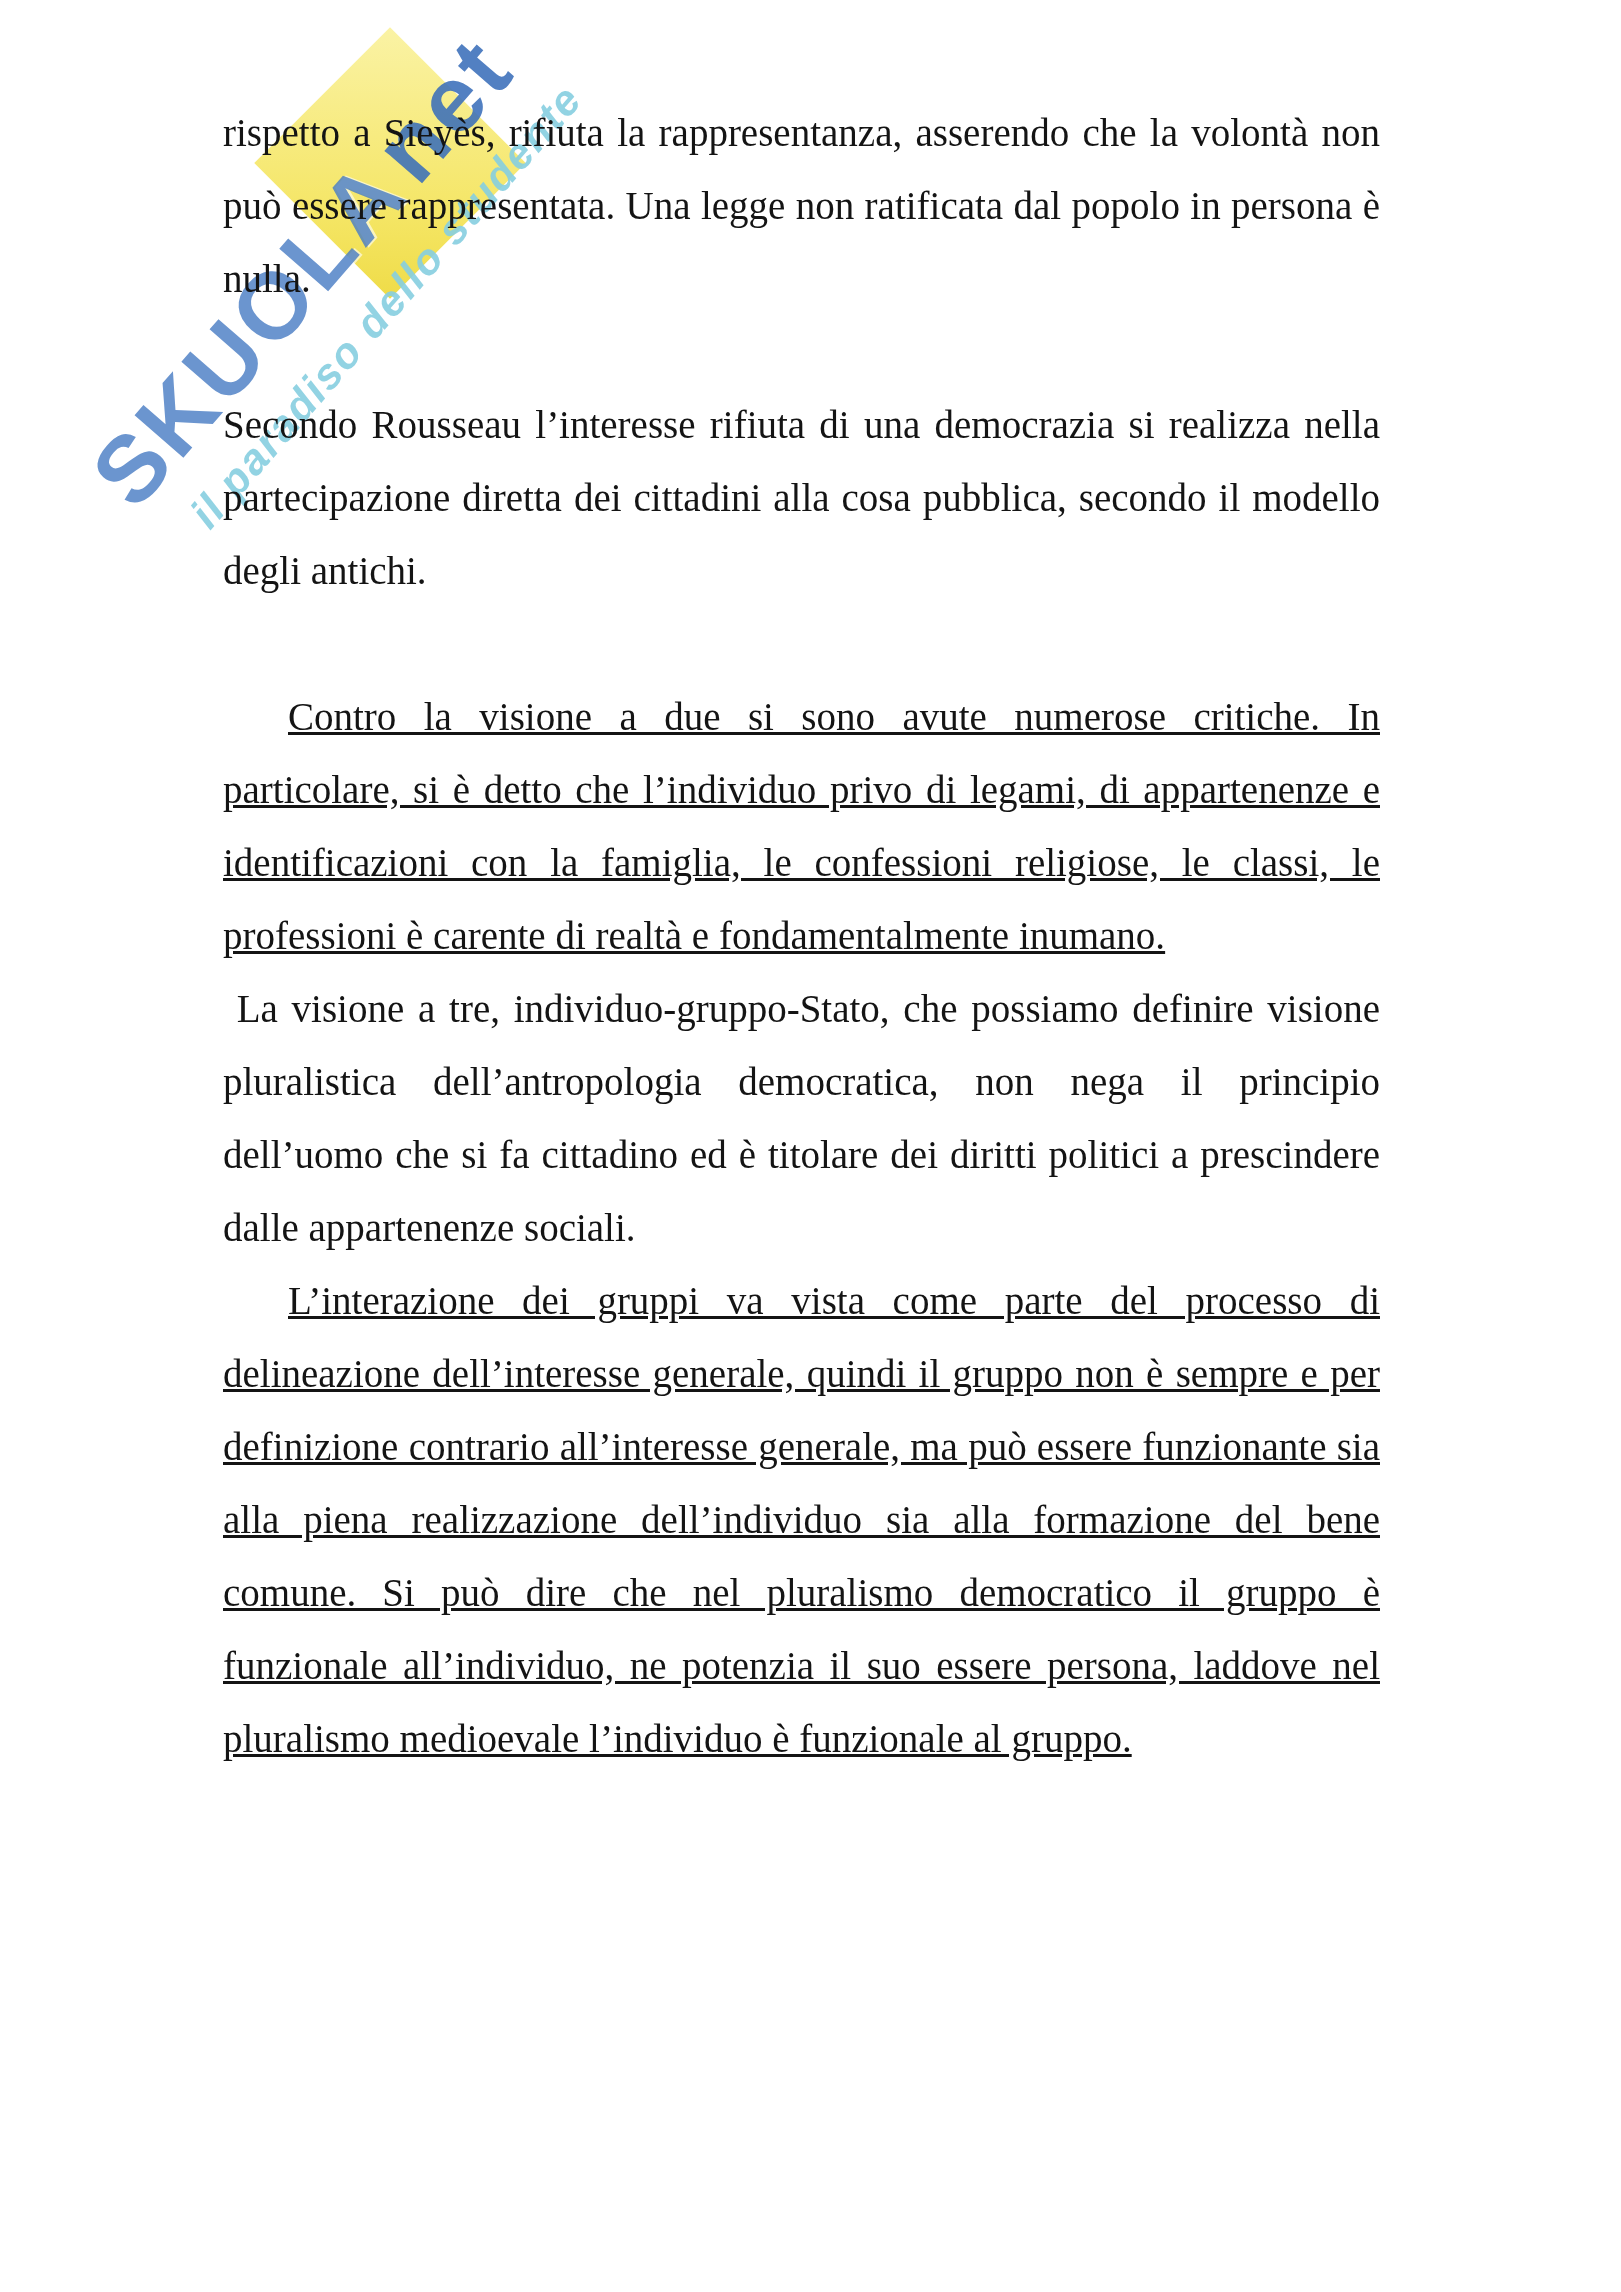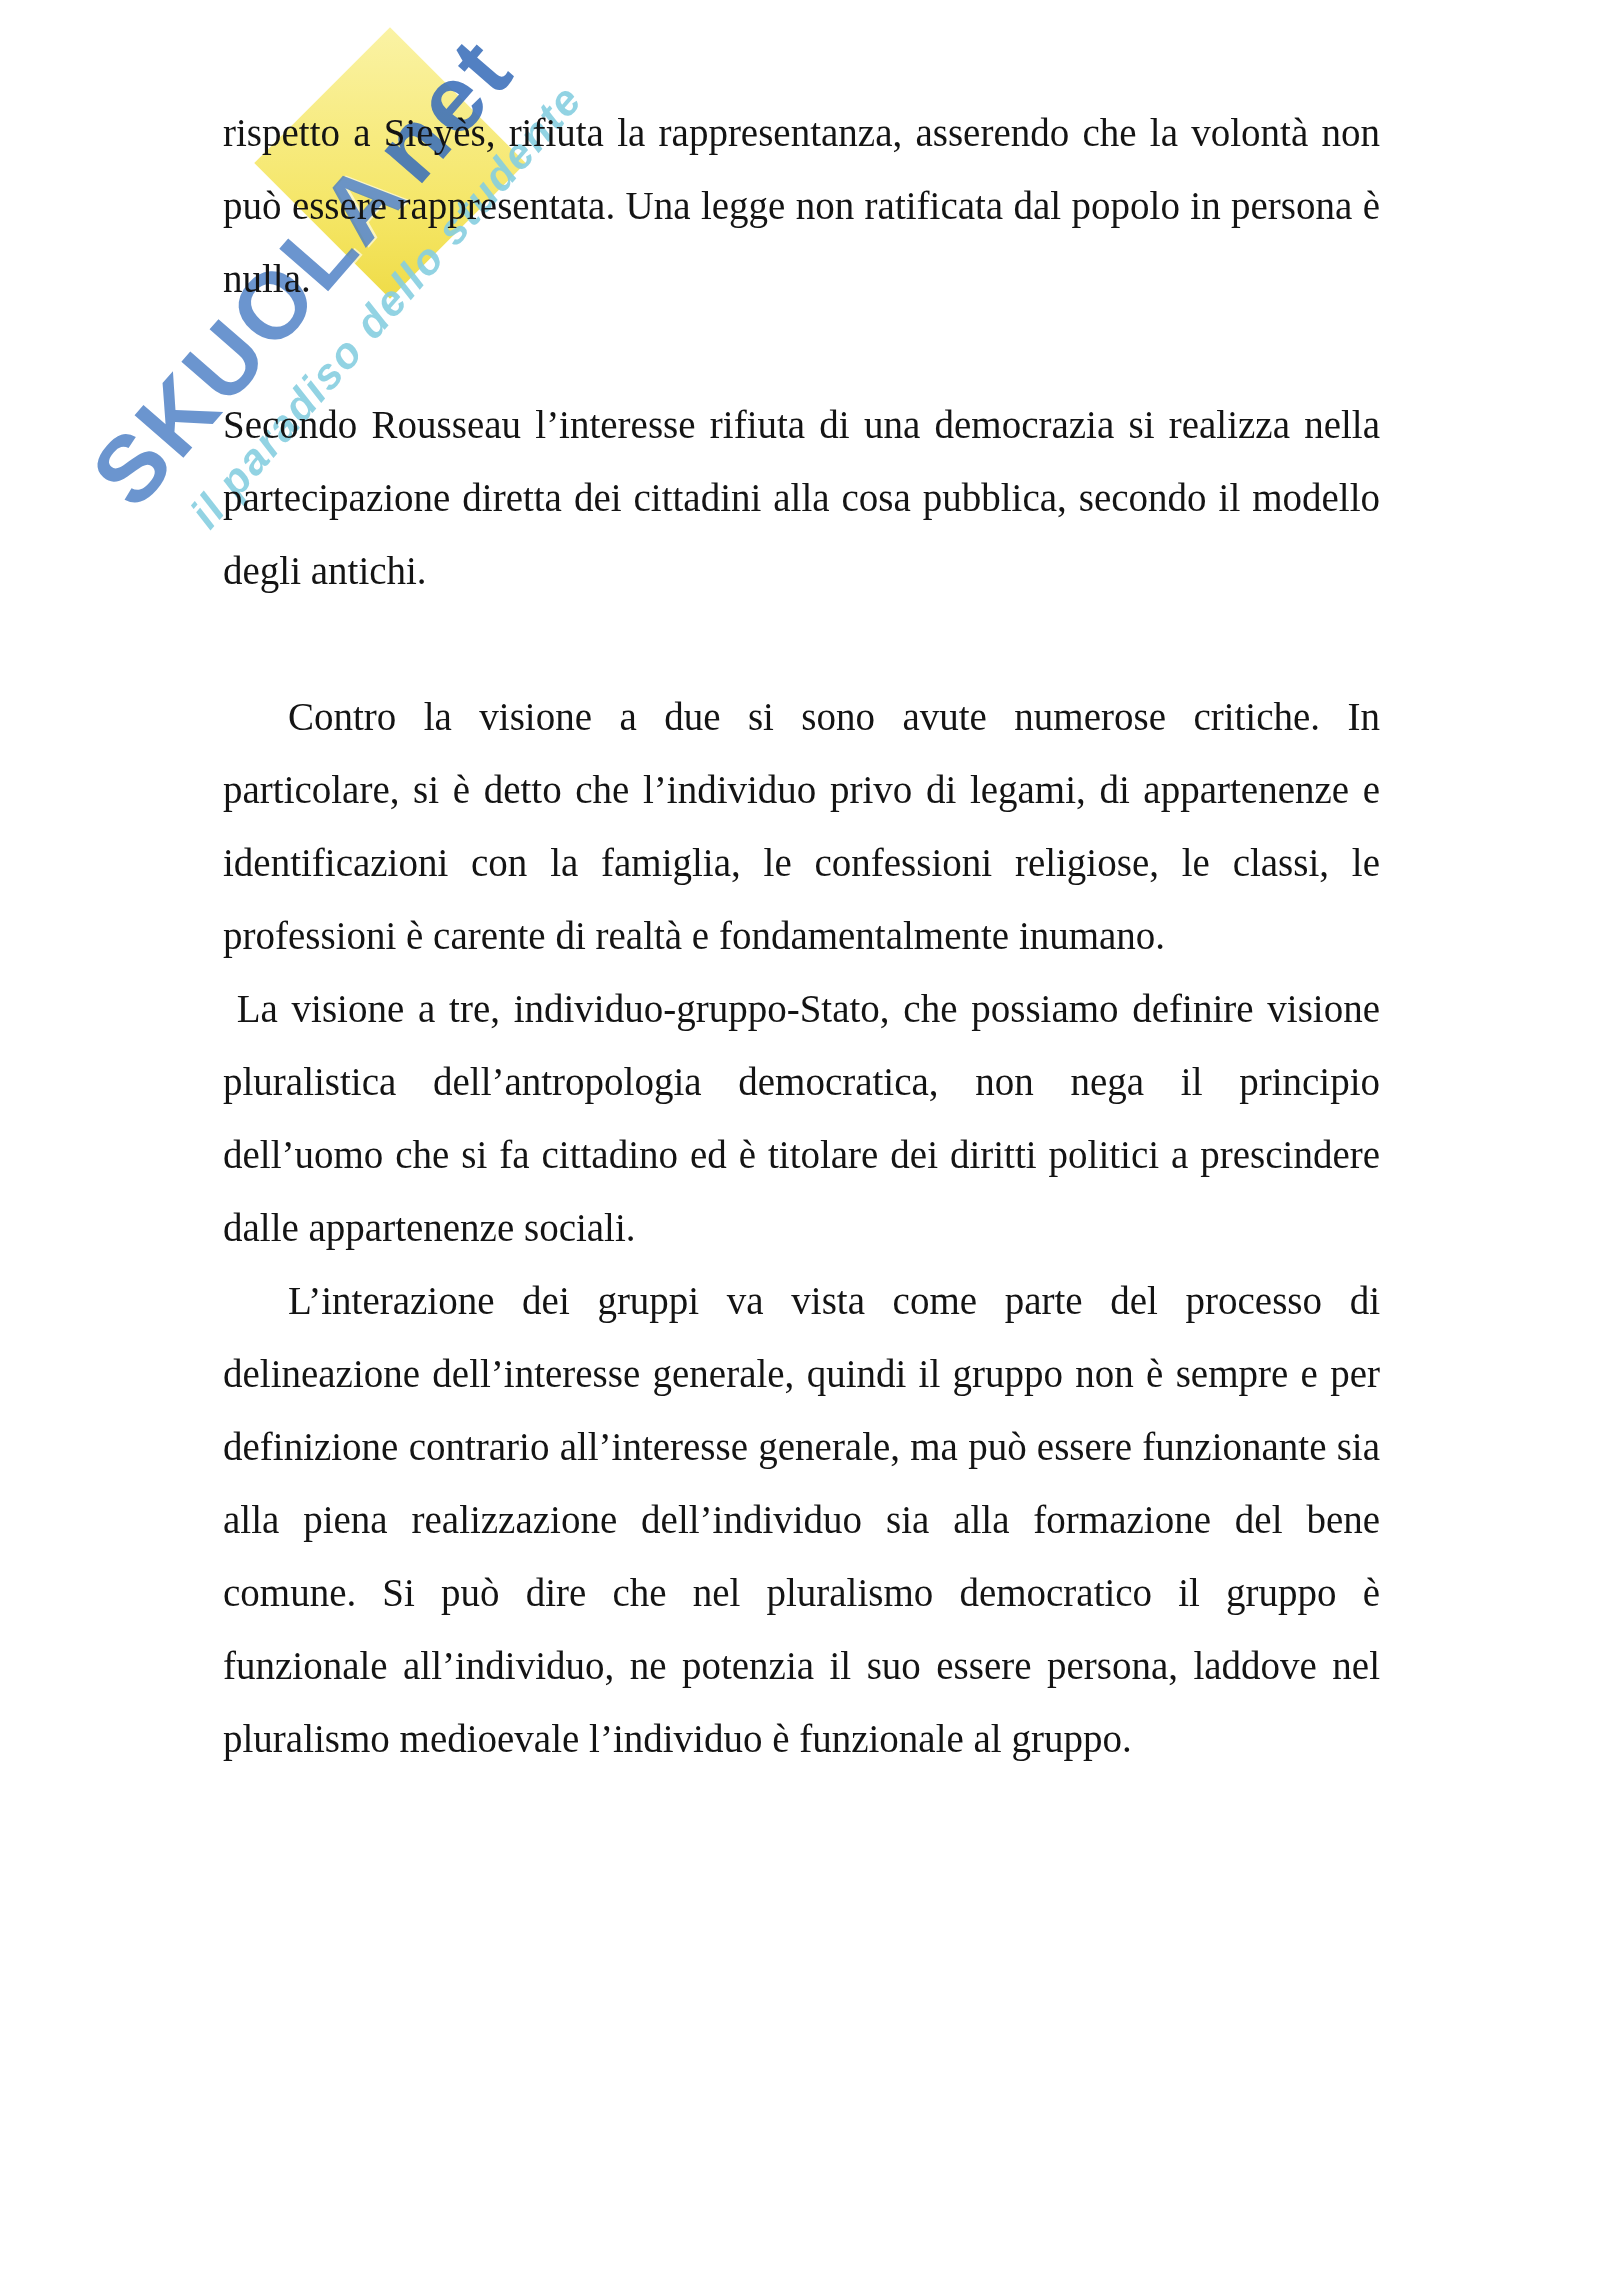--- a/index.html
+++ b/index.html
@@ -81,21 +81,21 @@
     font-size: 39px;
     line-height: 73px;
     color: #141414;
     text-align: justify;
   }
   .para {
     margin: 0;
     text-align: justify;
   }
   .gap-before { margin-top: 73px; }
-  .indent-first { text-indent: 65px; }
+  .indent-first { text-indent: 65px; text-decoration: underline; }
   .indent-small { text-indent: 13.7px; }
 </style>
 </head>
 <body>
 
 <div class="page">
 
   <div class="watermark">
     <div class="wm-diamond"></div>
     <div class="wm-rotated">

